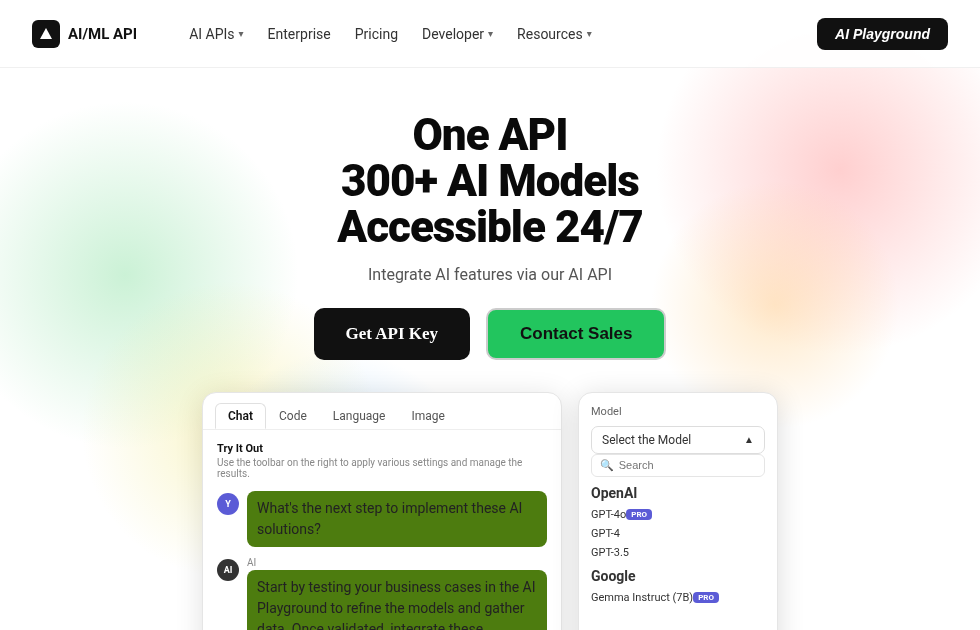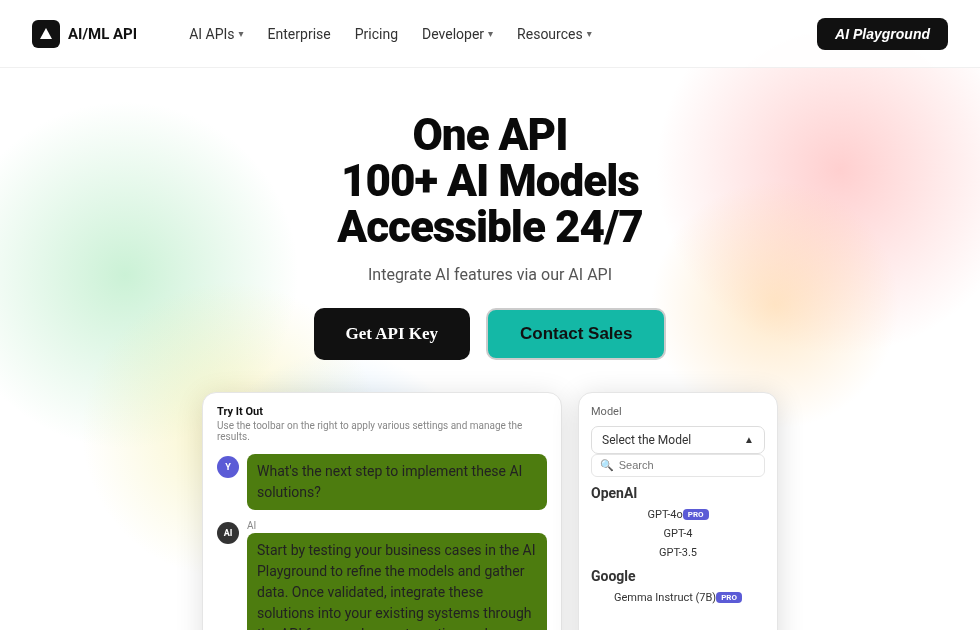--- a/index.html
+++ b/index.html
@@ -150,21 +150,21 @@
       padding: 14px 32px;
       border-radius: 10px;
       font-size: 17px;
       font-weight: 700;
       border: none;
       cursor: pointer;
       text-decoration: none;
       font-family: Liberation Serif, serif;
     }
     .btn-secondary {
-      background: #14b8a6;
+      background: #22c55e;
       color: #111;
       padding: 14px 32px;
       border-radius: 10px;
       font-size: 17px;
       font-weight: 700;
       border: 2px solid #ccc;
       cursor: pointer;
       text-decoration: none;
     }
 
@@ -301,21 +301,21 @@
     }
     .model-group-label {
       font-size: 14px;
       font-weight: 700;
       color: #333;
       margin: 6px 0 4px;
     }
     .model-item {
       display: flex;
       align-items: center;
-      justify-content: center;
+      justify-content: flex-start;
       padding: 3px 0;
       font-size: 11px;
       color: #333;
       cursor: pointer;
     }
     .pro-badge {
       background: #5b5bd6;
       color: #fff;
       font-size: 8px;
       font-weight: 700;
@@ -362,33 +362,39 @@
       <span>Resources</span>
       <span class="chevron-icon">▾</span>
     </a>
   </div>
   <button class="nav-cta">AI Playground</button>
 </nav>
 
 <section class="hero">
   <h1 class="hero-title">
     <span>One API</span><br>
-    <span>100+ AI Models</span><br>
+    <span>300+ AI Models</span><br>
     <span>Accessible 24/7</span>
   </h1>
   <p class="hero-subtitle">Integrate AI features via our AI API</p>
   <div class="hero-buttons">
     <button class="btn-primary">Get API Key</button>
     <button class="btn-secondary">Contact Sales</button>
   </div>
 </section>
 
 <div class="demo-section">
 
   <div class="chat-panel">
+    <div class="chat-tabs">
+      <div class="chat-tab active">Chat</div>
+      <div class="chat-tab">Code</div>
+      <div class="chat-tab">Language</div>
+      <div class="chat-tab">Image</div>
+    </div>
     <div class="chat-body">
       <div class="try-it-out">Try It Out</div>
       <div class="try-it-desc">Use the toolbar on the right to apply various settings and manage the results.</div>
 
       <div class="chat-message">
         <div class="avatar avatar-you">
           <span>Y</span>
         </div>
         <div style="flex:1">
           <div class="message-content">What's the next step to implement these AI solutions?</div>

